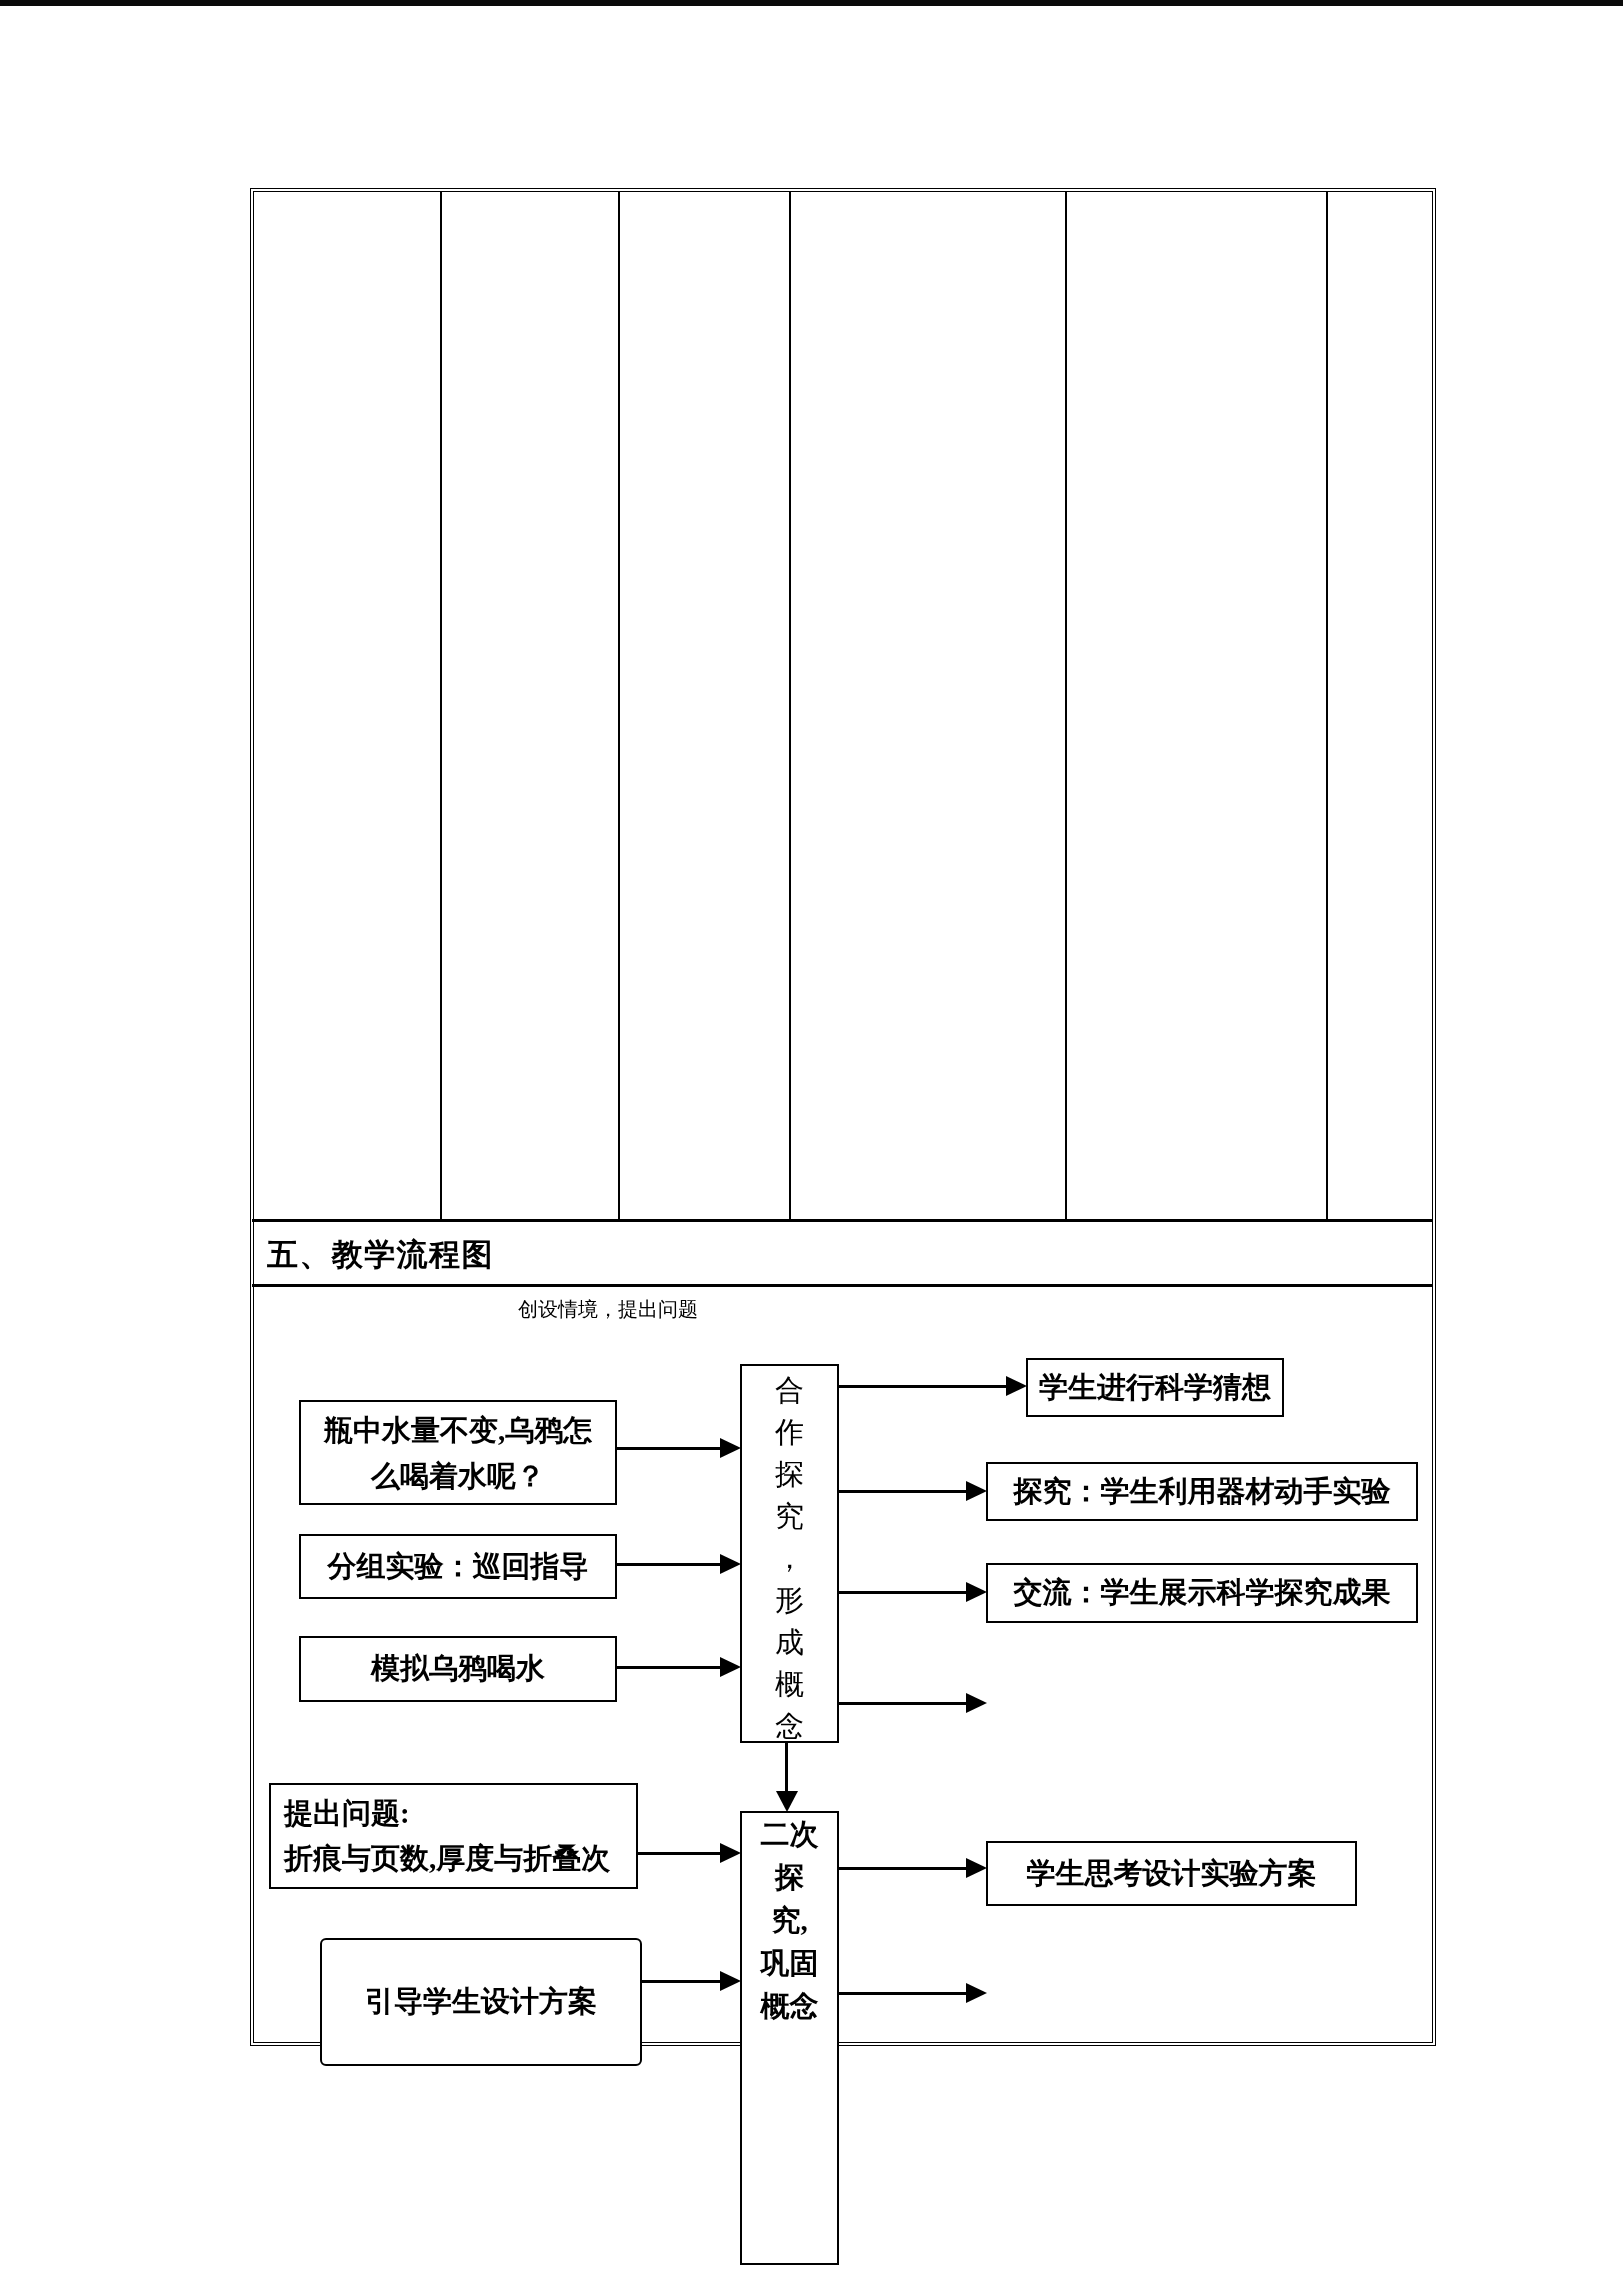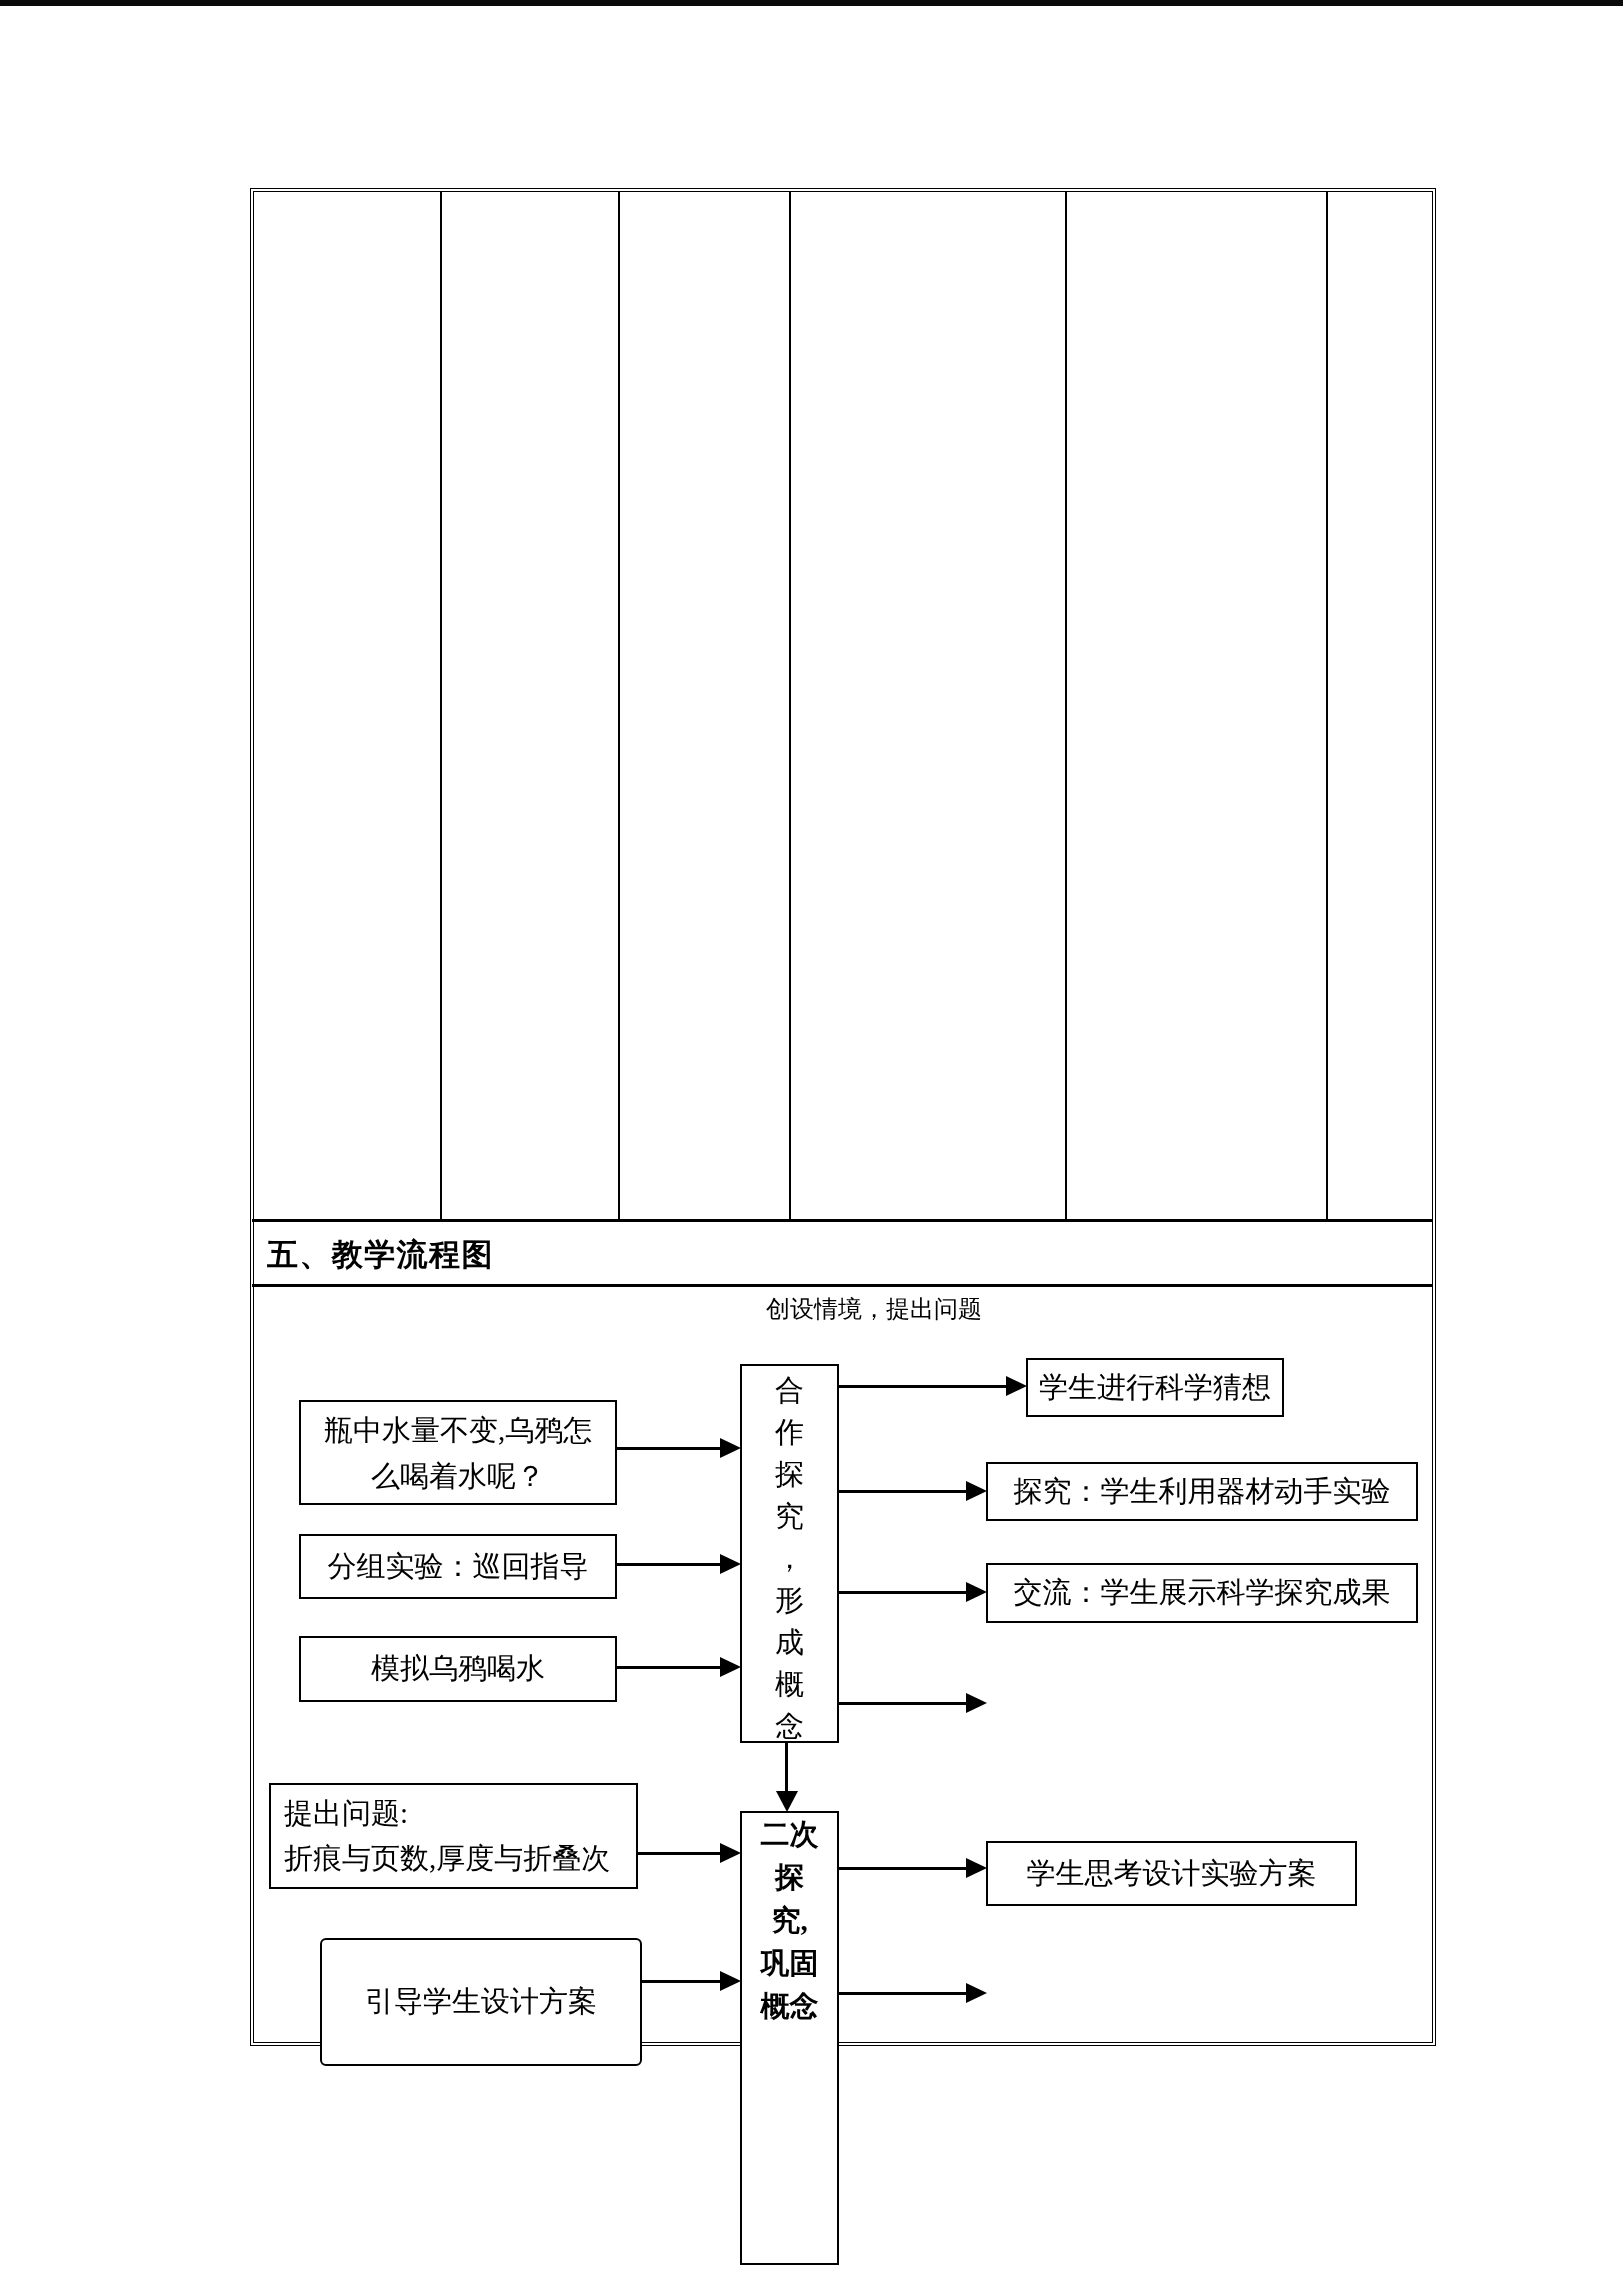--- a/index.html
+++ b/index.html
@@ -19,29 +19,29 @@
   }
   .vline{position:absolute;width:2px;background:#000;z-index:1;}
   .hline{position:absolute;height:3.4px;background:#000;z-index:1;}
   .section-heading{
     position:absolute;left:267px;top:1226px;width:682px;height:57px;
     font-size:31px;font-weight:bold;line-height:57px;z-index:2;
     letter-spacing:1.4px;
   }
   .stage-banner{
     position:absolute;left:518px;top:1290px;width:464px;height:38px;
-    font-size:24px;line-height:38px;text-align:right;z-index:2;
+    font-size:20px;line-height:38px;text-align:left;z-index:2;
   }
   .fbox{
     position:absolute;border:2.7px solid #000;background:#fff;
     box-sizing:border-box;z-index:3;font-size:29px;
     display:flex;flex-direction:column;align-items:center;justify-content:center;
     text-align:center;
   }
-  .fbox .ln{display:block;}
+  .fbox .ln{display:block;font-weight:bold;}
   .hub{
     position:absolute;border:2.7px solid #000;background:#fff;
     box-sizing:border-box;z-index:3;font-size:29px;text-align:center;
     overflow:hidden;
   }
   .hub .ch{display:block;line-height:42px;}
   .hub2 .ch{line-height:43px;}
   .left-align{align-items:flex-start;text-align:left;}
   .line-h{position:absolute;height:3.4px;background:#000;z-index:2;}
   .line-v{position:absolute;width:3.4px;background:#000;z-index:2;}

